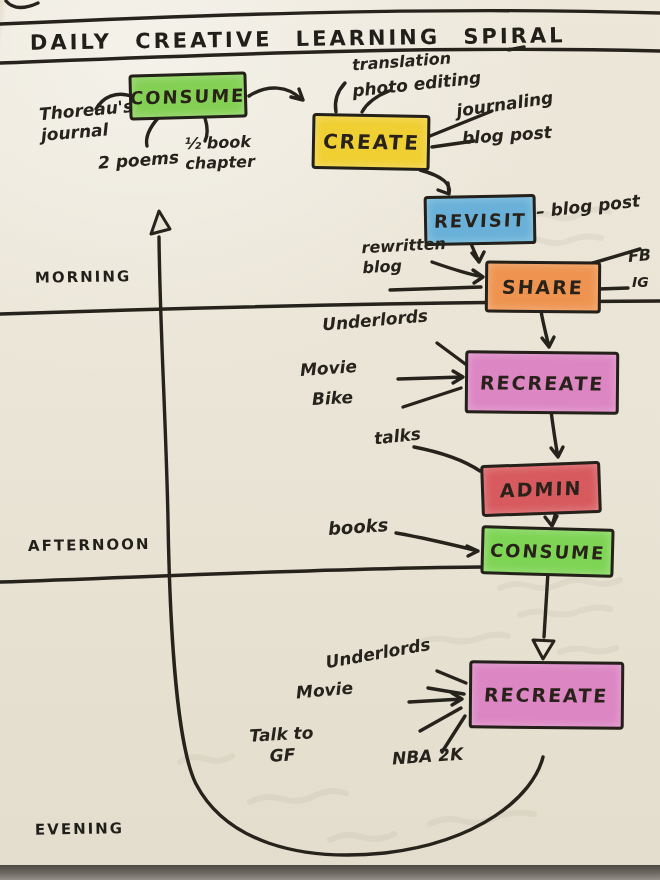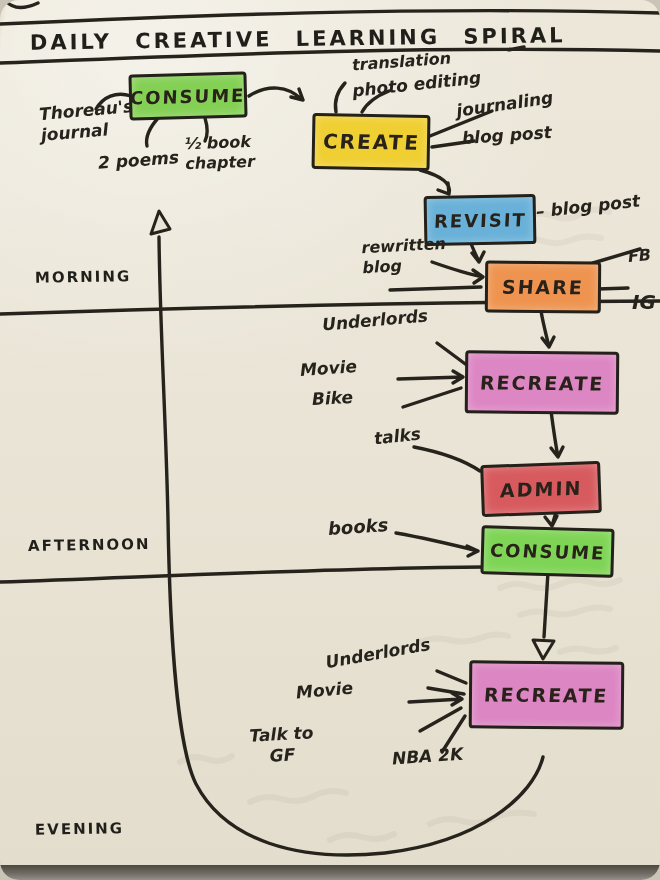--- a/index.html
+++ b/index.html
@@ -3,21 +3,20 @@
 <meta charset="utf-8">
 <style>
   html,body{margin:0;padding:0;background:#c9c4b6;}
   .stage{
     position:relative;width:660px;height:880px;overflow:hidden;
     font-family:"DejaVu Sans",sans-serif;
     background:
       radial-gradient(120% 70% at 22% 6%, rgba(255,255,255,.45), rgba(255,255,255,0) 55%),
       linear-gradient(100deg, rgba(205,184,150,.55) 0px, rgba(205,184,150,0) 9px),
       linear-gradient(180deg,#ece7d9 0%,#e9e4d5 50%,#e2ddcc 100%);
-    border-radius: 19px;
   }
   .lines-svg{position:absolute;left:0;top:0;z-index:1;}
   .node{
     position:absolute;z-index:2;border:3.5px solid #24211b;border-radius:4px;
     display:flex;align-items:center;justify-content:center;
     box-shadow:inset 0 0 10px rgba(255,255,255,.32);
   }
   .node-label{
     font-weight:bold;color:#29221a;letter-spacing:2px;font-size:18px;
     transform:skewX(-4deg);white-space:nowrap;
@@ -134,21 +133,21 @@
   <div class="hand" style="left:185px;top:133px;font-size:16px;transform:rotate(-2deg)">½ book
 chapter</div>
   <div class="hand" style="left:352px;top:52px;font-size:16px;transform:rotate(-4deg)">translation</div>
   <div class="hand" style="left:352px;top:74px;transform:rotate(-6deg)">photo editing</div>
   <div class="hand" style="left:456px;top:94px;transform:rotate(-8deg)">journaling</div>
   <div class="hand" style="left:462px;top:125px;transform:rotate(-4deg)">blog post</div>
   <div class="hand" style="left:536px;top:196px;transform:rotate(-6deg)">– blog post</div>
   <div class="hand" style="left:362px;top:236px;font-size:16px;transform:rotate(-3deg)">rewritten
 blog</div>
   <div class="hand" style="left:628px;top:246px;font-size:16px;transform:rotate(-5deg)">FB</div>
-  <div class="hand" style="left:632px;top:290px;font-size:20px">IG</div>
+  <div class="hand" style="left:632px;top:274px;font-size:14px">IG</div>
   <div class="hand" style="left:322px;top:310px;transform:rotate(-5deg)">Underlords</div>
   <div class="hand" style="left:300px;top:358px;transform:rotate(-4deg)">Movie</div>
   <div class="hand" style="left:312px;top:388px;transform:rotate(-3deg)">Bike</div>
   <div class="hand" style="left:374px;top:426px;transform:rotate(-6deg)">talks</div>
   <div class="hand" style="left:328px;top:516px;font-size:18px;transform:rotate(-4deg)">books</div>
   <div class="hand" style="left:325px;top:643px;transform:rotate(-10deg)">Underlords</div>
   <div class="hand" style="left:296px;top:680px;transform:rotate(-5deg)">Movie</div>
   <div class="hand" style="left:242px;top:724px;width:80px;text-align:center;transform:rotate(-3deg)">Talk to
 GF</div>
   <div class="hand" style="left:392px;top:746px;transform:rotate(-4deg)">NBA 2K</div>

